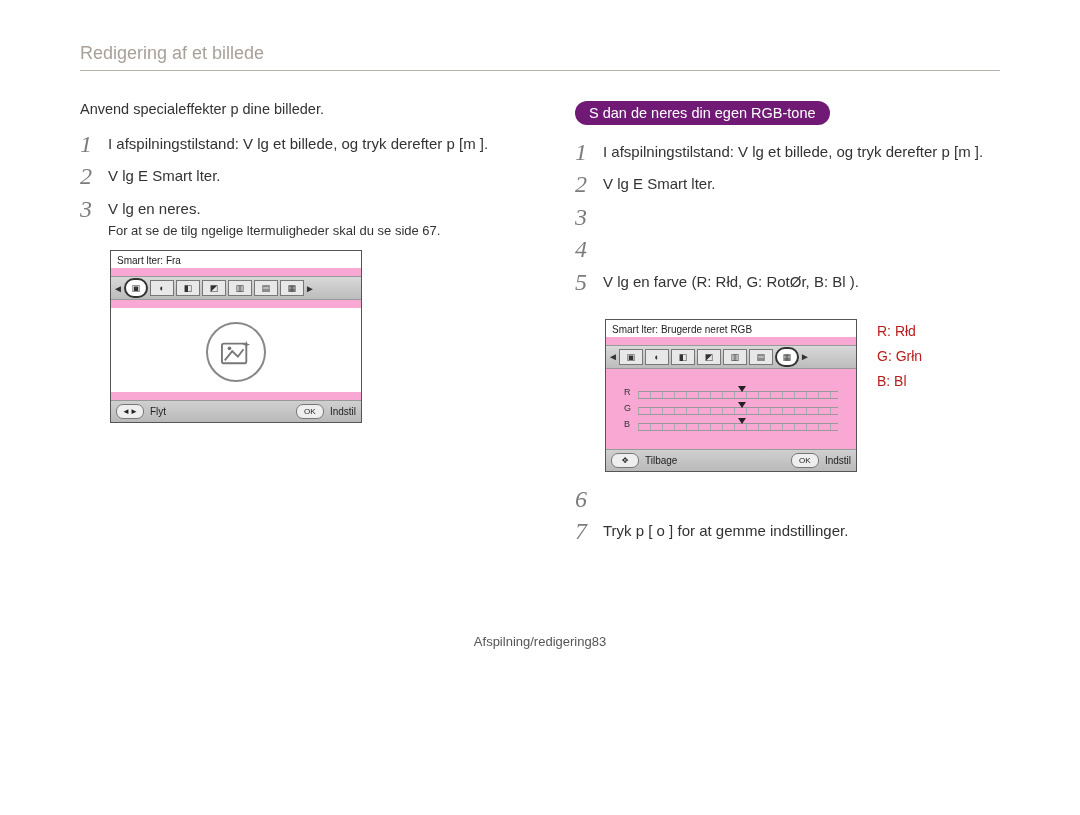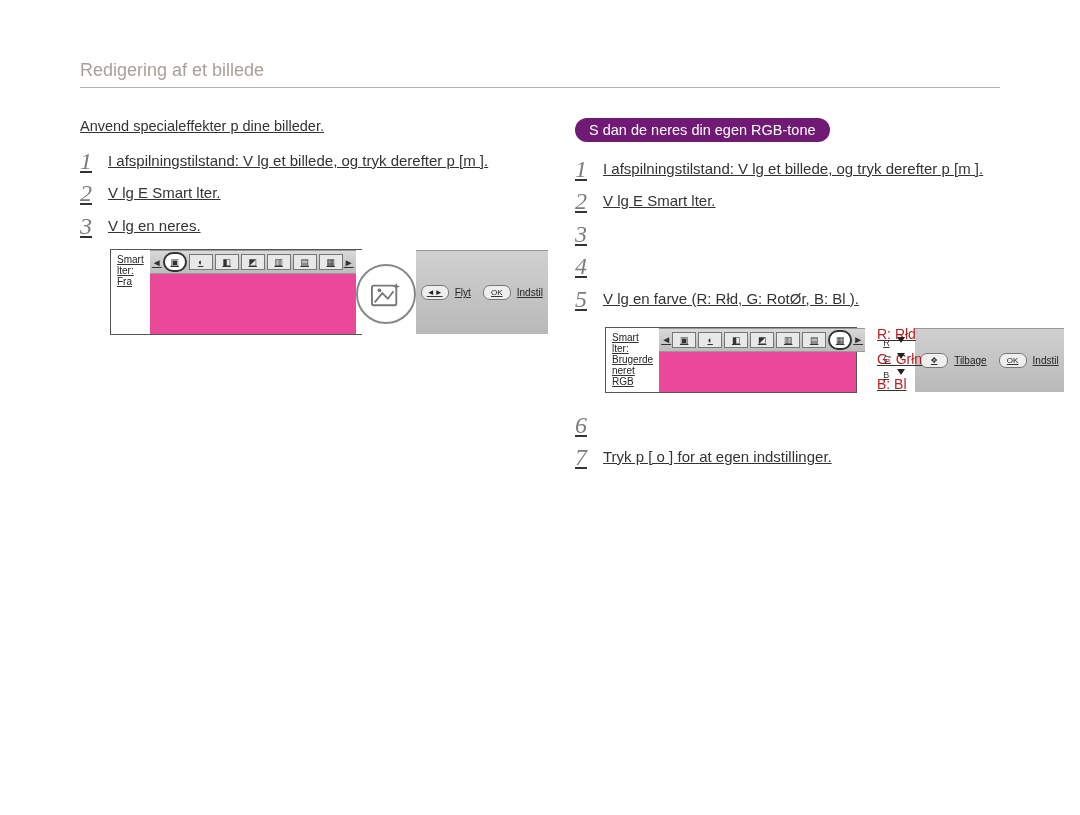--- a/index.html
+++ b/index.html
@@ -9,37 +9,36 @@
     height: 815px;
     background: #fff;
     font-family: Arial, Helvetica, sans-serif;
     color: #333;
   }
   .page {
     position: relative;
     width: 1080px;
     height: 669px;
     box-sizing: border-box;
-    padding: 60px 80px 30px 80px;
+    padding: 43px 80px 30px 80px;
   }
   .page-title {
     font-size: 18px;
     color: #a9a099;
     border-bottom: 1px solid #b8b0aa;
     padding-bottom: 6px;
     margin-bottom: 30px;
   }
   .columns {
     display: flex;
     gap: 70px;
   }
   .col {
     flex: 1;
     min-width: 0;
-    text-decoration: underline;
   }
   .intro {
     font-size: 14.5px;
     margin-bottom: 14px;
     color: #333;
   }
   .pill {
     display: inline-block;
     background: #701a75;
     color: #fff;
@@ -72,24 +71,25 @@
   .step-note {
     font-size: 13px;
     color: #333;
     margin-top: 2px;
   }
 
   
   .lcd {
     width: 250px;
     border: 1px solid #555;
-    background: #ec4899;
+    background: #f9a8d4;
     margin: 10px 0 0 30px;
     display: flex;
-    flex-direction: row;
+    flex-direction: column;
+    gap: 8px;
   }
   .lcd-title {
     font-size: 10px;
     color: #222;
     padding: 4px 6px 2px 6px;
     background: #fff;
   }
   .toolbar {
     display: flex;
     align-items: center;
@@ -202,22 +202,22 @@
   }
 
   .rgb-legend {
     font-size:14px;
     color:#b91c1c;
     line-height:1.8;
   }
   .rgb-wrap {
     display:flex;
     gap:20px;
-    align-items:center;
-    margin:10px 0 0 30px;
+    align-items:flex-start;
+    margin:24px 0 0 30px;
   }
 
   .footer {
     position:absolute;
     left:0;right:0;
     bottom:20px;
     text-align:center;
     font-size:13px;
     color:#555;
   }
@@ -239,20 +239,21 @@
         <div class="step-body">I afspilningstilstand: V lg et billede, og tryk derefter p  [m      ].</div>
       </div>
       <div class="step">
         <div class="step-num">2</div>
         <div class="step-body">V lg   E        Smart lter.</div>
       </div>
       <div class="step">
         <div class="step-num">3</div>
         <div class="step-body">
           <span>V lg en neres.</span>
+          <div class="step-note">For at se de tilg ngelige  ltermuligheder skal du se side 67.</div>
         </div>
       </div>
 
       <div class="lcd">
         <div class="lcd-title">Smart lter: Fra</div>
         <div class="toolbar">
           <div class="tb-arrow">◄</div>
           <div class="tb-icon sel">
               <span class="glyph">▣</span>
             </div>
@@ -386,18 +387,19 @@
         </div>
       </div>
 
       <div style="height:14px"></div>
 
       <div class="step">
         <div class="step-num">6</div>
       </div>
       <div class="step">
         <div class="step-num">7</div>
-        <div class="step-body">Tryk p  [ o    ] for at egen indstillinger.</div>
+        <div class="step-body">Tryk p  [ o    ] for at gemme indstillinger.</div>
       </div>
     </div>
   </div>
 
+  <div class="footer">Afspilning/redigering83</div>
 </div>
 
 </body></html>

